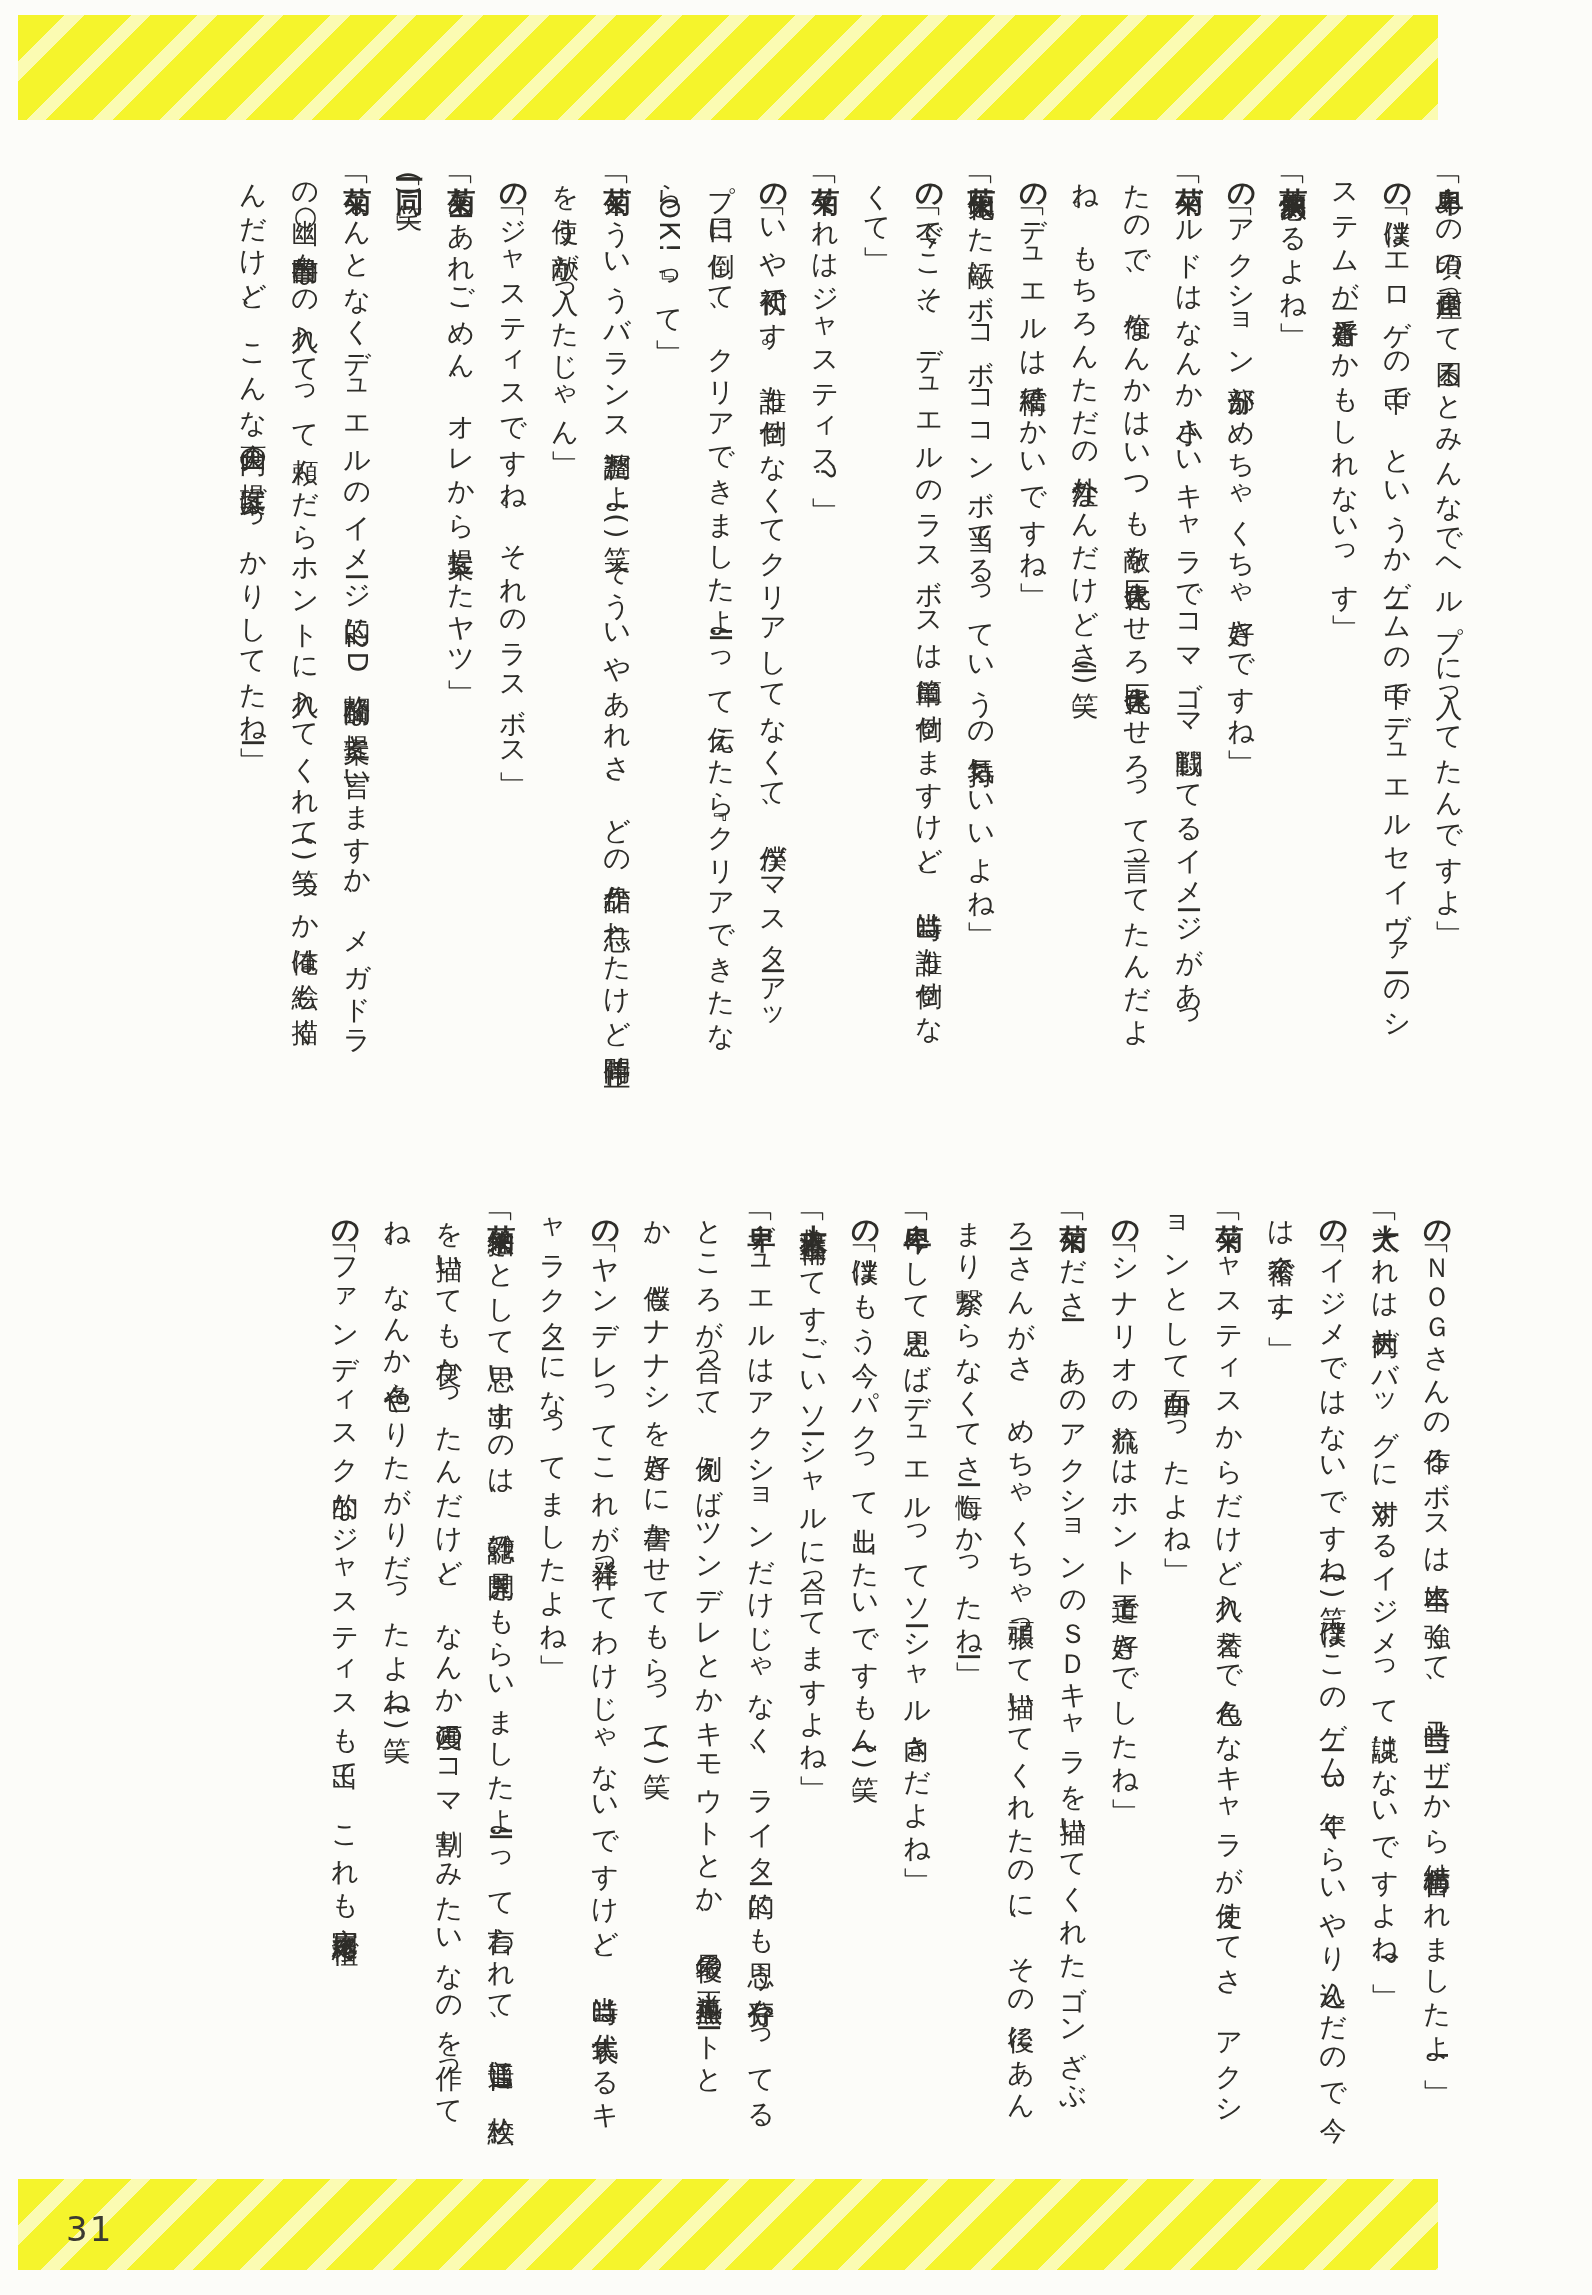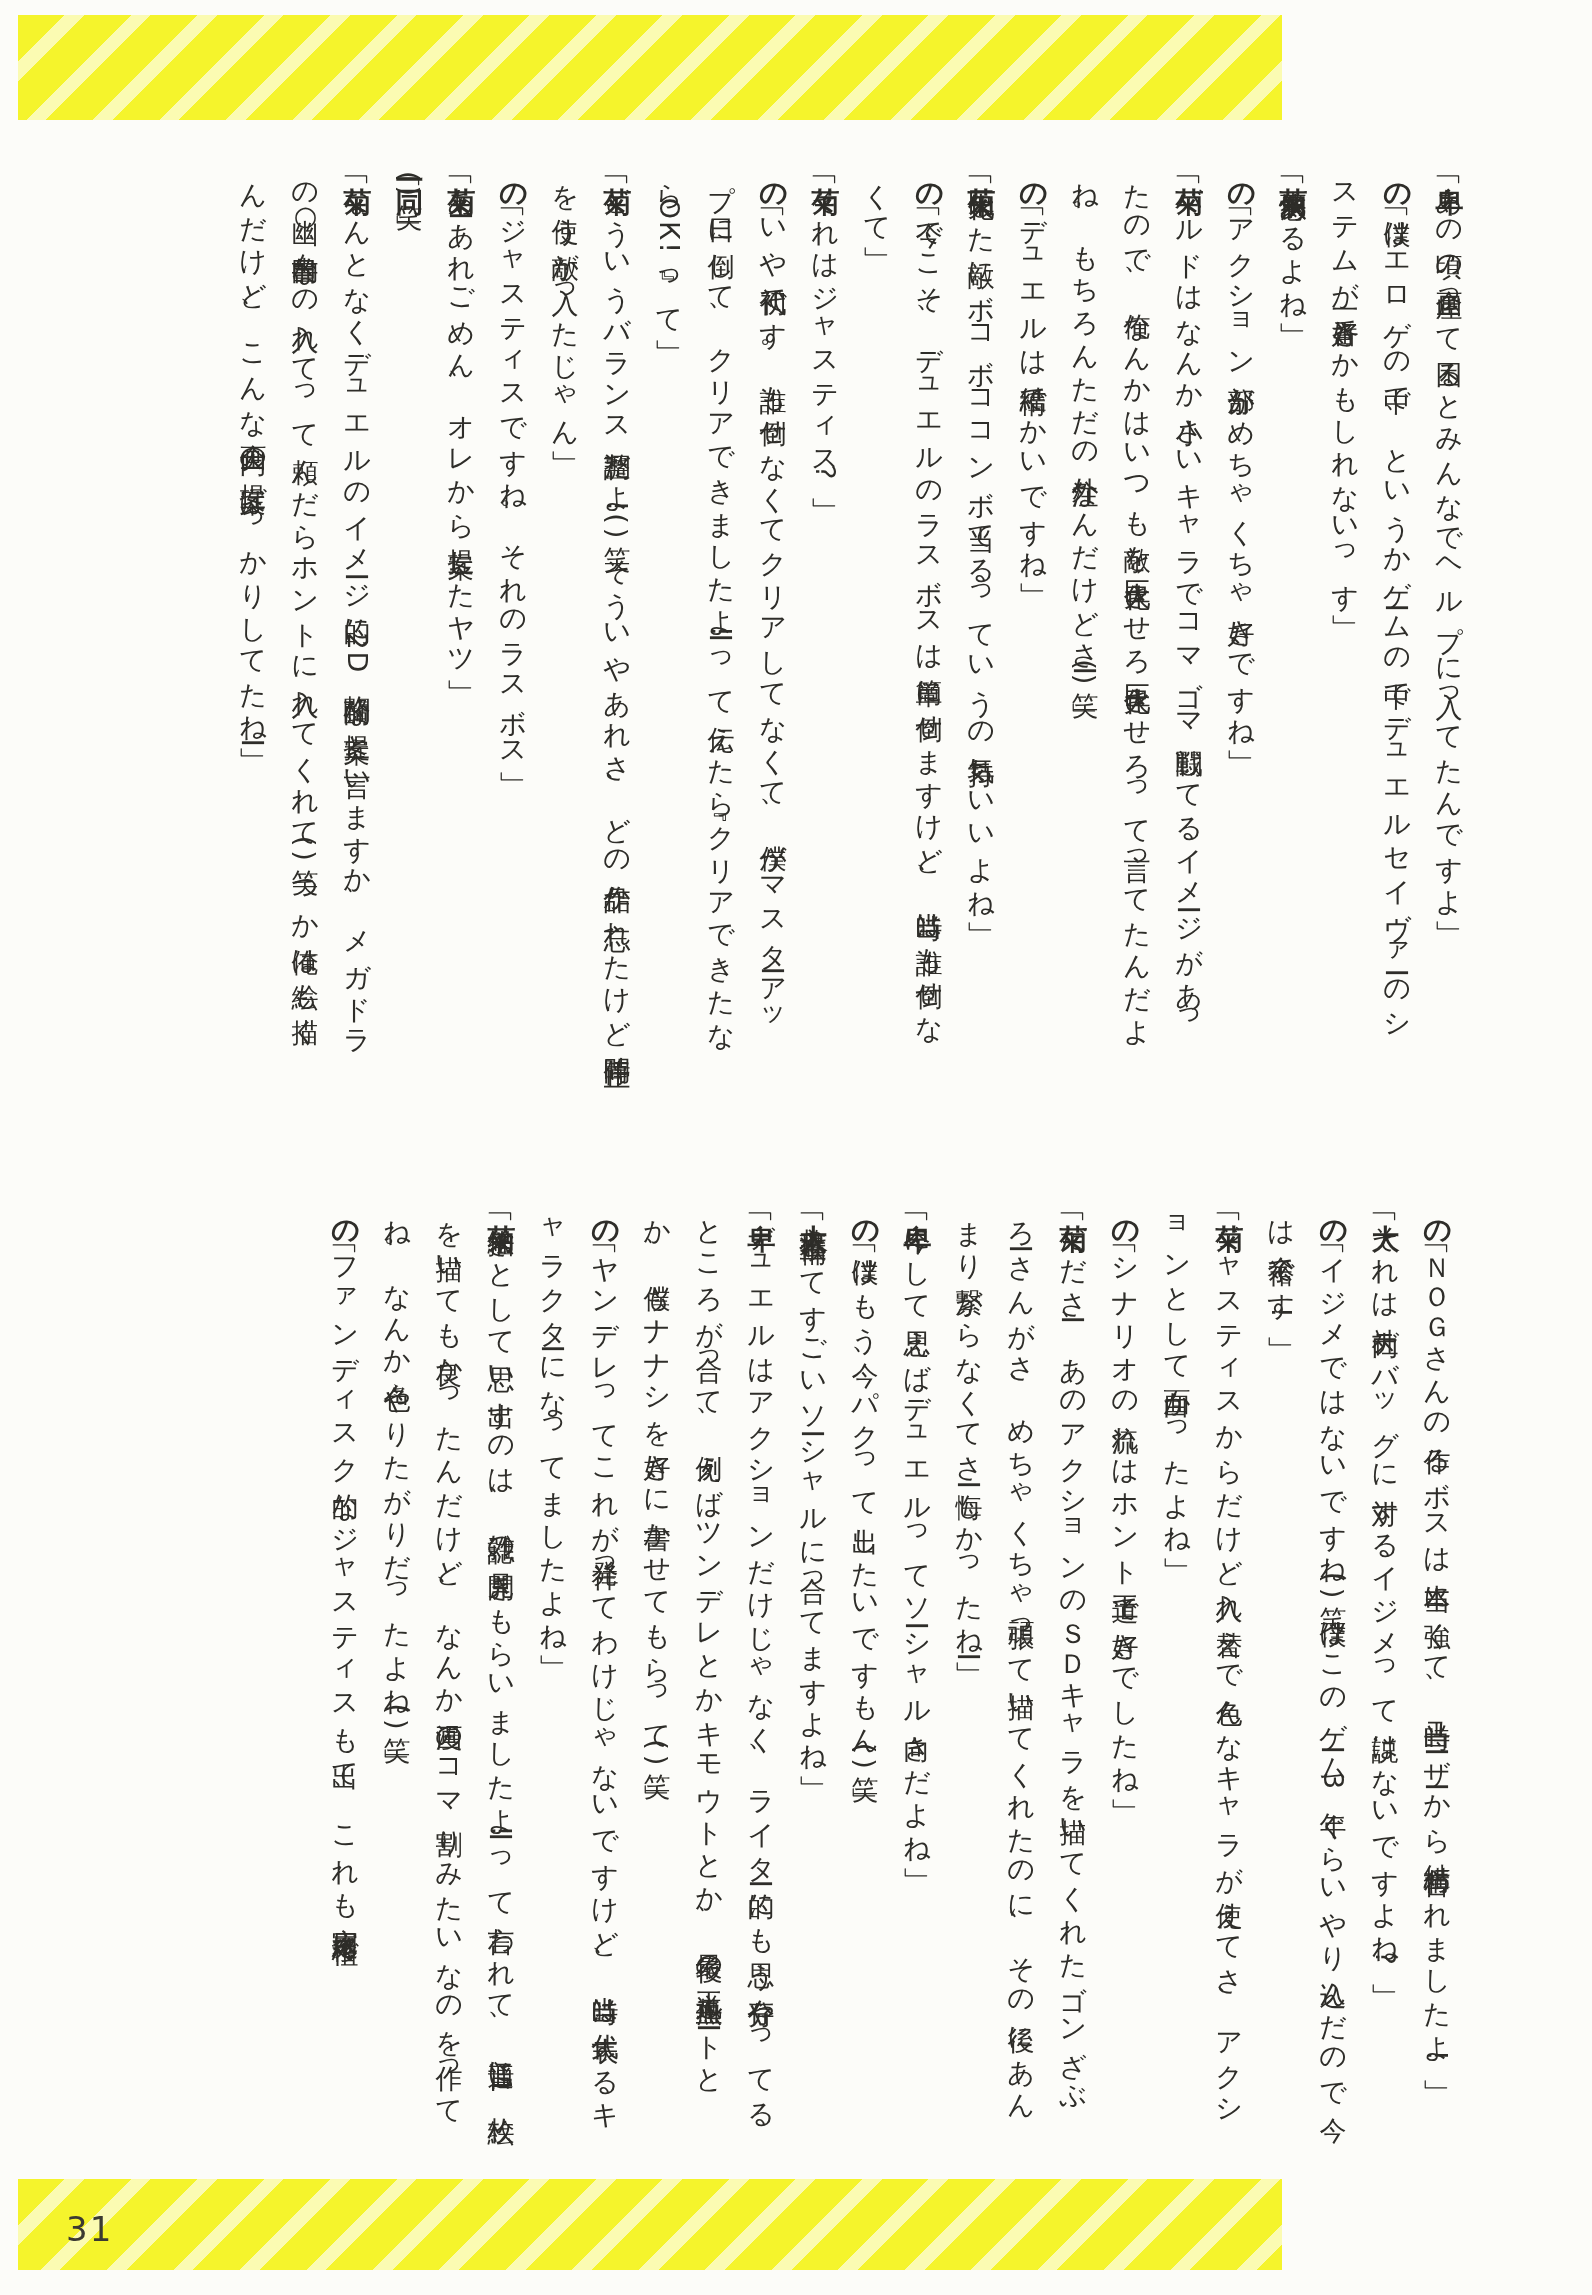--- a/index.html
+++ b/index.html
@@ -13,21 +13,21 @@
   body{
     width:1592px;height:2295px;
     background:var(--paper);
     position:relative;
     overflow:hidden;
     font-family:"DejaVu Sans","Liberation Sans",sans-serif;
   }
   .band{
     position:absolute;
     left:18px;
-    width:1264px;
+    width:1420px;
     background:repeating-linear-gradient(135deg,
       var(--stripe-bright) 0px, var(--stripe-bright) 33px,
       var(--stripe-pale) 33px, var(--stripe-pale) 47px);
   }
   .band-top{top:15px;height:105px;}
   .band-bottom{top:2179px;height:91px;}
   .page-number{
     position:absolute;
     left:48px;top:30px;
     font-size:34px;

